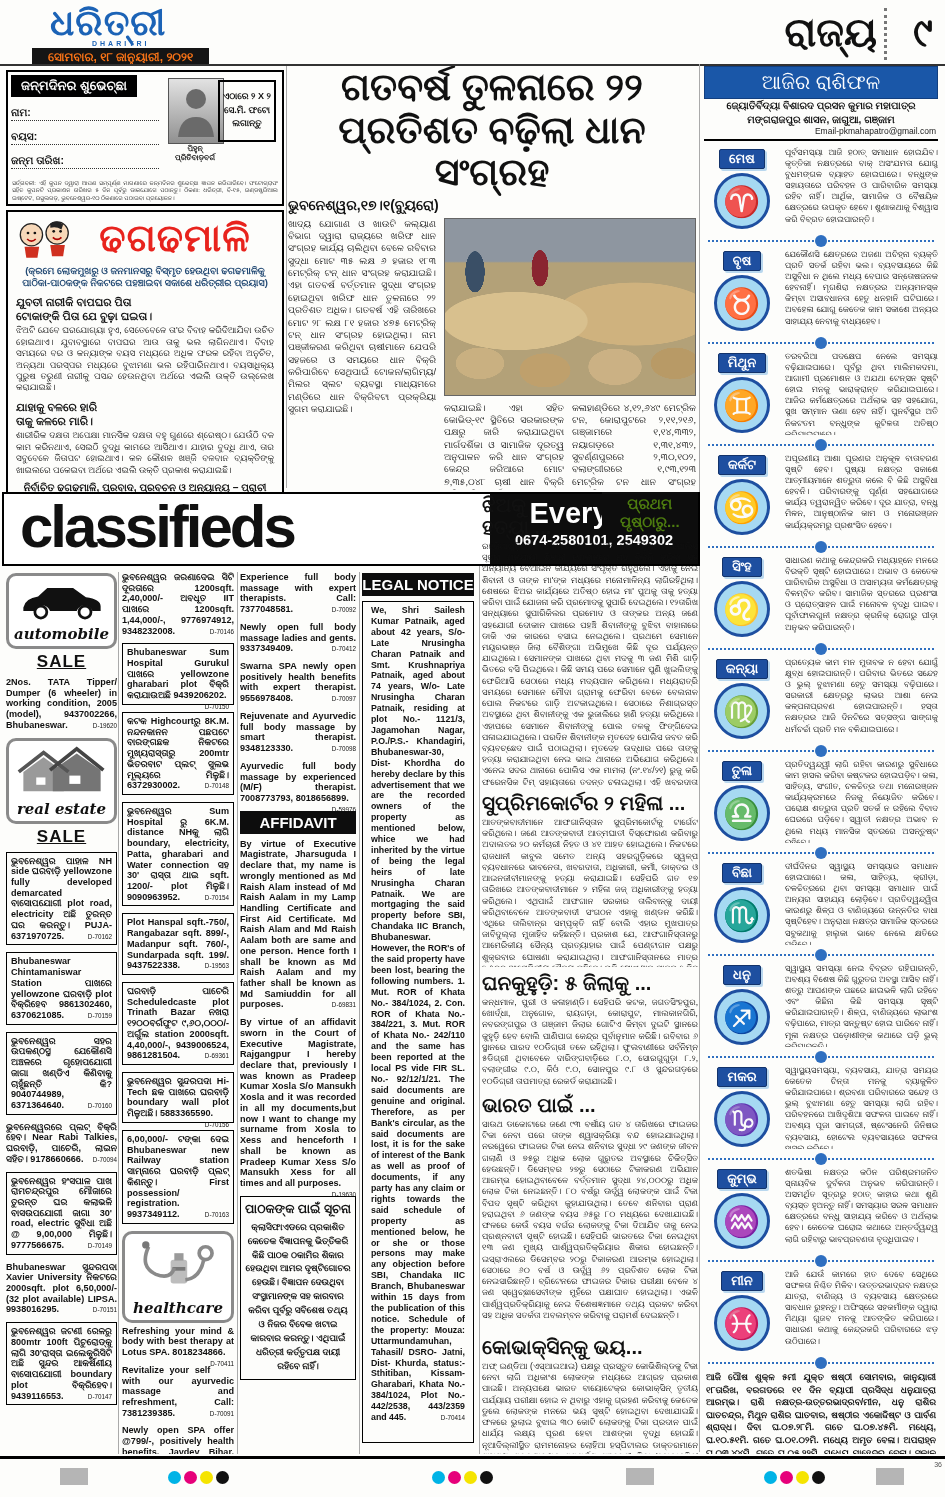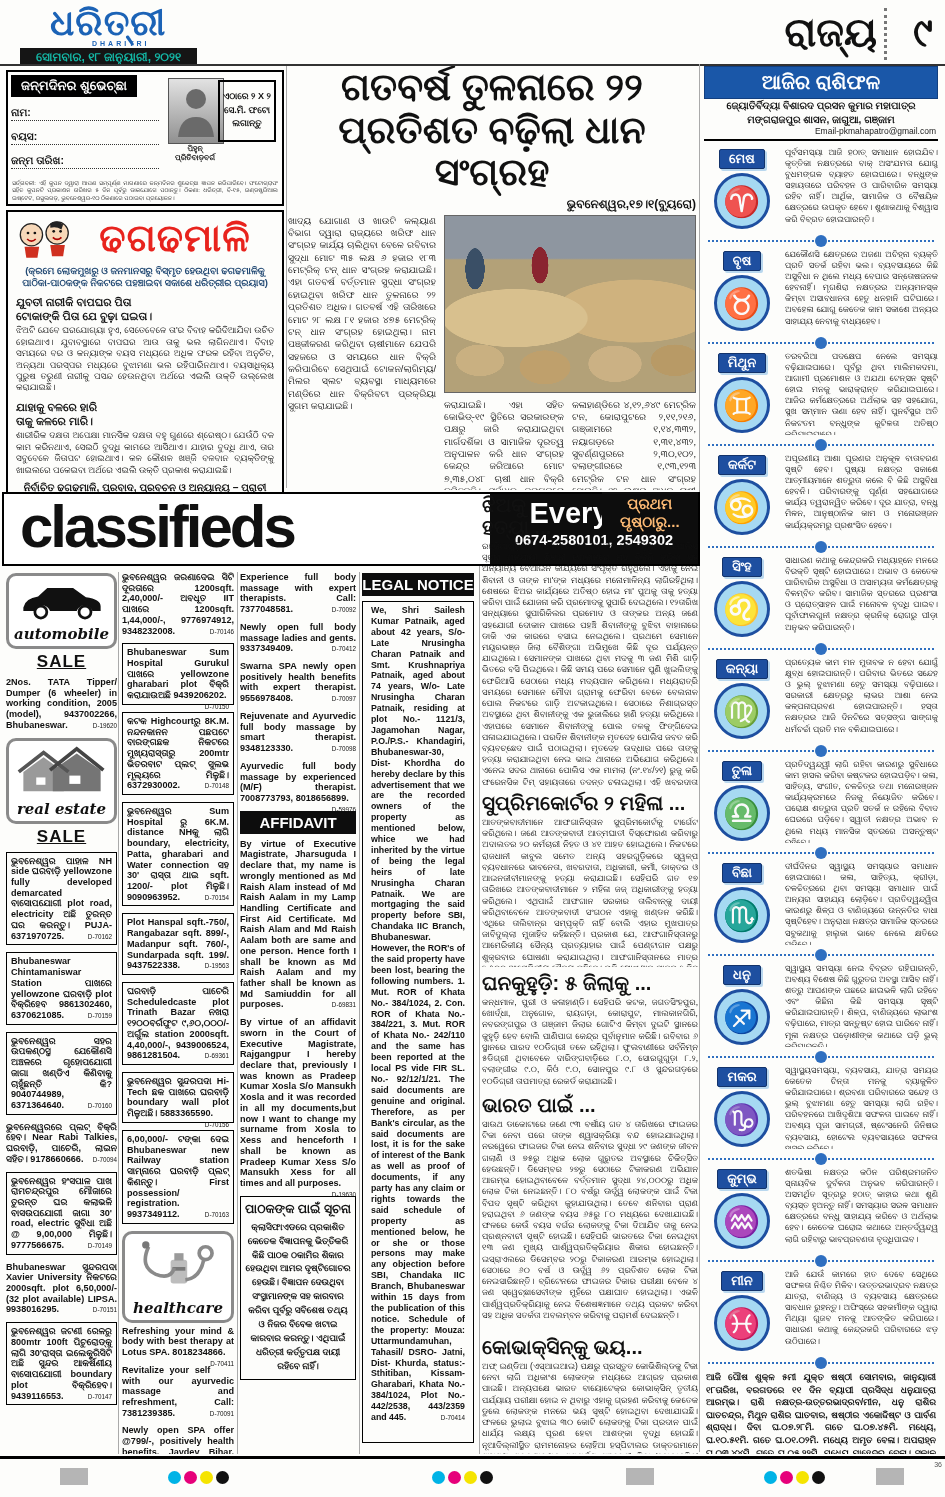--- a/index.html
+++ b/index.html
@@ -1,21 +1,21 @@
 <!DOCTYPE html>
 <html><head>
 <meta charset="utf-8">
 <style>
   html,body{margin:0;padding:0;background:#e8e8e4;}
   #page{position:relative;width:945px;height:1497px;background:#fdfdfb;font-family:"Liberation Sans",sans-serif;color:#111;overflow:hidden;margin:0 auto;}
   .abs{position:absolute;}
   
   #logo{left:50px;top:2px;font-size:36px;font-weight:bold;color:#1c63b6;letter-spacing:1px;}
   #logo-sub{left:92px;top:40px;font-size:7px;font-weight:bold;color:#1c63b6;letter-spacing:3px;}
-  #date-bar{left:20px;top:48px;background:#151515;color:#14b8a6;font-size:12px;font-weight:bold;padding:2px 16px;}
+  #date-bar{left:32px;top:48px;background:#151515;color:#f97316;font-size:12px;font-weight:bold;padding:2px 16px;}
   #section-title{right:68px;top:10px;font-size:40px;font-weight:bold;}
   #page-num{right:12px;top:10px;font-size:40px;font-weight:bold;}
   #head-dots{right:58px;top:8px;height:52px;border-left:3px dotted #777;}
   #head-rule{left:0;top:64px;width:945px;height:2px;background:#333;}
   
   #birthday{left:6px;top:70px;width:278px;height:136px;border:2px solid #000;padding:3px;box-sizing:border-box;}
   #bd-title{background:#000;color:#fff;font-size:13px;font-weight:bold;display:inline-block;padding:3px 10px;}
   .bd-field{width:148px;font-size:10.5px;font-weight:bold;border-bottom:1.5px dotted #333;margin-top:9px;padding-bottom:1px;}
   #bd-photo{position:absolute;left:160px;top:6px;width:54px;height:64px;border:1px solid #555;background:linear-gradient(180deg,#e2e2e2,#909090);}
   #bd-photo svg{display:block;margin:4px auto 0;}
@@ -26,42 +26,42 @@
   #dhaga{left:6px;top:210px;width:278px;height:340px;border:2.5px solid #000;padding:4px 8px;box-sizing:border-box;overflow:hidden;}
   #dh-head{display:flex;align-items:center;}
   #dh-title{flex:1;text-align:center;font-size:38px;font-weight:bold;color:#e8231d;letter-spacing:1px;}
   #dh-intro{font-size:9.5px;font-weight:bold;text-align:center;color:#234a74;line-height:1.3;margin:3px 0 5px;}
   .dh-prov{font-size:11px;font-weight:bold;line-height:1.3;}
   .dh-expl{font-size:8.8px;text-align:justify;line-height:1.3;margin:2px 0 6px;}
   #dh-footer{font-size:10.2px;font-weight:bold;text-align:center;margin-top:2px;}
   
   #main-art{left:288px;top:66px;width:408px;height:424px;overflow:hidden;}
   #main-h1{font-size:38px;font-weight:bold;text-align:center;line-height:1.12;}
-  #main-date{font-size:12px;font-weight:bold;text-align:right;margin:3px 0 4px;}
+  #main-date{font-size:14px;font-weight:bold;text-align:left;margin:3px 0 4px;}
   #main-flex{display:flex;}
   #main-col1{width:148px;height:302px;overflow:hidden;font-size:9.3px;text-align:justify;line-height:1.33;}
   #main-right{width:252px;margin-left:8px;}
   #art-photo{width:252px;height:178px;border:1px solid #666;box-sizing:border-box;
     background-color:#a89878;
     background-image:
       radial-gradient(ellipse 16px 34px at 12% 30%, #3a4f66 0 60%, transparent 61%),
       radial-gradient(ellipse 14px 30px at 38% 28%, #8a2430 0 60%, transparent 61%),
       radial-gradient(ellipse 40px 26px at 14% 82%, #c9b081 0 60%, transparent 61%),
       radial-gradient(ellipse 42px 28px at 40% 86%, #bfa06c 0 60%, transparent 61%),
       radial-gradient(ellipse 44px 30px at 68% 84%, #cbb184 0 60%, transparent 61%),
       radial-gradient(ellipse 40px 26px at 92% 82%, #b89a66 0 60%, transparent 61%),
       radial-gradient(ellipse 120px 48px at 28% 58%, #d8c08e 0 60%, transparent 61%),
       radial-gradient(ellipse 130px 52px at 76% 54%, #cfb27e 0 60%, transparent 61%),
       linear-gradient(180deg,#8e96a0 0 24%, #b3a178 25% 100%);}
   #main-row2{display:flex;margin-top:6px;}
   #main-col2{width:120px;height:122px;overflow:hidden;font-size:9.3px;text-align:justify;line-height:1.33;}
   #main-col3{width:124px;height:122px;overflow:hidden;font-size:9.3px;text-align:justify;line-height:1.33;margin-left:8px;}
   
   #horo{left:702px;top:66px;width:238px;height:1388px;overflow:hidden;}
-  #horo-title{margin:0 2px;background:#1a57a8;border:1px solid #123f80;color:#fff;text-align:center;font-size:20px;font-weight:bold;padding:4px 12px;}
+  #horo-title{margin:0 2px;background:#1a57a8;border:1px solid #123f80;color:#fff;text-align:center;font-size:20px;font-weight:normal;padding:4px 12px;}
   .horo-by{font-size:10px;font-weight:bold;text-align:center;line-height:1.35;}
   #horo-email{font-size:8.5px;text-align:right;padding-right:4px;color:#222;}
   #horo-rule{border-top:2.5px solid #000;margin:3px 2px 6px;}
   .sign{margin:0 2px;height:84px;overflow:hidden;}
   .holder{float:left;width:76px;text-align:center;margin:2px 5px 1px 0;}
   .badge{display:inline-block;background:#1e4fa0;color:#fff;font-weight:bold;font-size:13px;padding:1px 9px;border:1px solid #13336b;border-radius:2px;box-shadow:2px 2px 0 #b9d7ee;}
   .zicon{margin:4px auto 0;width:50px;height:50px;border-radius:50%;background:#a6d9f2;border:3px solid #1e4fa0;display:flex;align-items:center;justify-content:center;font-size:30px;color:#0a2a4a;}
   .sign p{font-size:8.4px;text-align:justify;line-height:1.32;margin:0;}
   .sep{clear:both;position:relative;border-top:2px dotted #2f6fc0;margin:9px 6px 7px;}
   .sep .dot{position:absolute;left:50%;top:-7px;margin-left:-6px;width:12px;height:12px;background:#2f6fc0;border-radius:50%;}
@@ -87,21 +87,21 @@
   .blkhead{background:#0d0d0d;color:#fff;font-size:15px;font-weight:bold;text-align:center;padding:3px 0;margin:1px 0 5px;}
   #notice-box{border:1.5px solid #000;padding:5px 4px;text-align:center;}
   #notice-title{font-size:12.5px;font-weight:bold;margin-bottom:4px;}
   #notice-body{font-size:9px;font-weight:bold;line-height:1.55;}
   #legal-box{border:1.5px solid #000;padding:3px 8px;font-size:8.8px;font-weight:bold;text-align:justify;line-height:1.24;height:842px;overflow:hidden;box-sizing:border-box;}
   
   #midcol{left:482px;top:492px;width:216px;height:962px;overflow:hidden;}
   .mid-h{font-size:20px;font-weight:bold;line-height:1.1;margin:2px 0 3px;}
   .mid-b{font-size:8.5px;text-align:justify;line-height:1.32;margin:0 0 5px;overflow:hidden;}
   #mid-toprow{display:flex;justify-content:space-between;align-items:flex-start;gap:36px;}
-  #fp-tag{background:#0d0d0d;color:#fdba74;font-size:15px;font-weight:bold;text-align:center;padding:3px 10px;}
+  #fp-tag{background:#0d0d0d;color:#4d7c0f;font-size:15px;font-weight:bold;text-align:center;padding:3px 10px;}
   
   #bot-rule{left:0;top:1456px;width:945px;height:3px;background:#000;}
   .reg-dots{top:1471px;display:flex;gap:3px;}
   .reg-dots i{width:13px;height:13px;border-radius:50%;display:block;}
   .graybox{top:1468px;width:28px;height:17px;background:#b5b5b5;}
   #sheet-no{right:3px;top:1461px;font-size:7px;color:#555;}
 </style>
 </head>
 <body>
 

